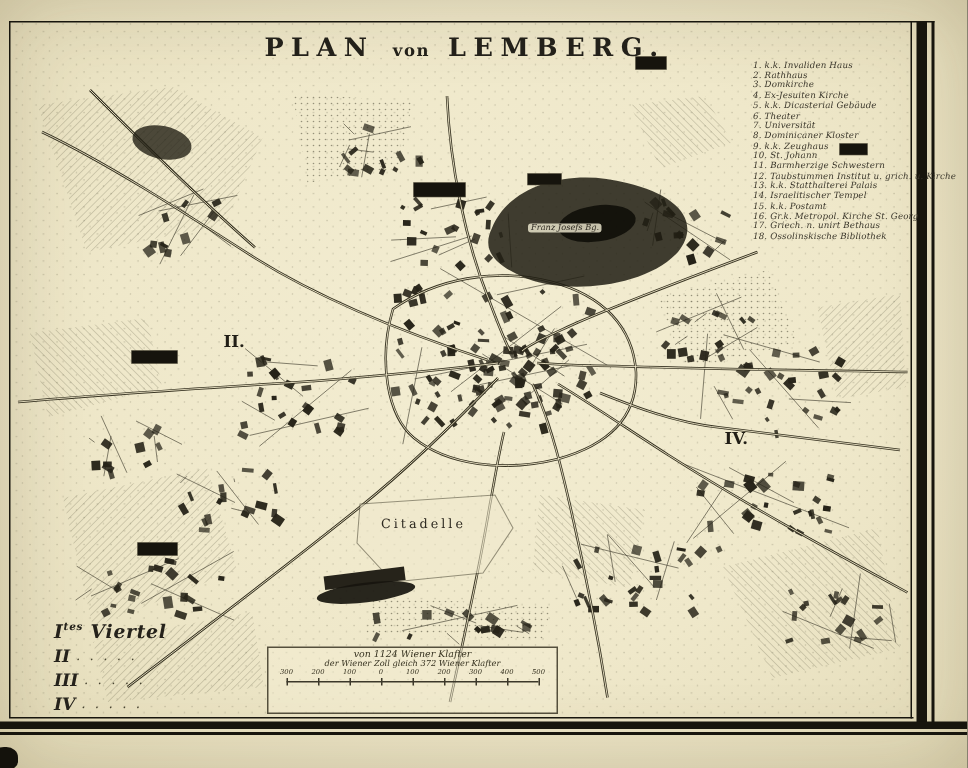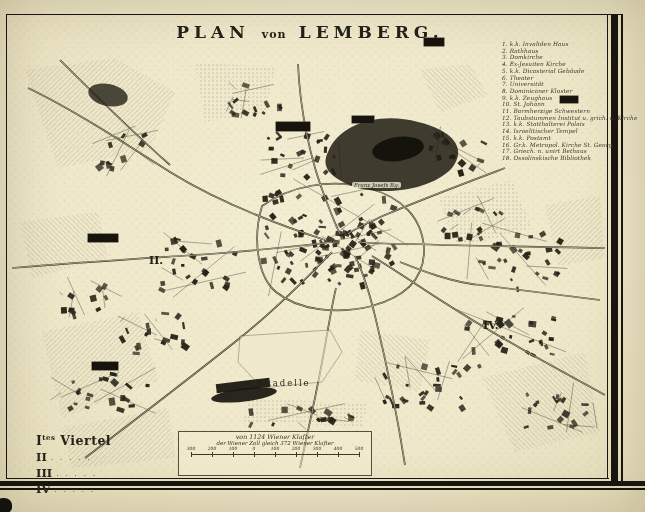--- a/index.html
+++ b/index.html
@@ -21,36 +21,36 @@
   .fr-bottom-outer{left:0;top:488px;width:645px;height:2px;}
   .smudge{position:absolute;left:-5px;top:498px;width:17px;height:15px;background:#14120c;border-radius:50% 50% 40% 60%;z-index:4;}
 
   .title{position:absolute;left:0;top:10px;width:620px;text-align:center;color:#23211a;z-index:3;white-space:nowrap;margin-top:12px;}
   .title .t-big{font-size:17px;font-weight:bold;letter-spacing:5px;}
   .title .t-small{font-size:11px;font-weight:bold;letter-spacing:1px;margin:0 7px;}
 
   .legend{position:absolute;left:502px;top:41px;width:106px;z-index:3;}
   .legend-item{font-style:italic;font-size:5.8px;line-height:6.7px;color:#3a362b;white-space:nowrap;letter-spacing:.1px;}
 
-  .quarters{position:absolute;left:36px;top:433px;z-index:3;color:#25221b;}
+  .quarters{position:absolute;left:36px;top:413px;z-index:3;color:#25221b;font-style:italic;}
   .q-first{font-size:12.5px;font-weight:bold;letter-spacing:.5px;}
   .q-first sup{font-size:7px;}
   .q-row{font-size:11.5px;font-weight:bold;margin-top:2px;}
   .q-row .leader{font-weight:normal;font-size:8px;letter-spacing:2px;vertical-align:1px;color:#46422f;}
 
   .scalebox{position:absolute;left:178px;top:431px;width:192px;height:43px;border:1px solid #544f3c;
     text-align:center;z-index:3;background:rgba(243,237,211,.45);}
   .sb-title{font-size:9.5px;font-weight:bold;letter-spacing:2.5px;margin-top:2px;}
   .sb-sub{font-size:6.3px;font-style:italic;margin-top:1px;color:#35311f;}
   .sb-note{font-size:5.5px;font-style:italic;color:#35311f;}
   .sb-bar{position:relative;margin:8px 12px 0;height:8px;border-top:1px solid #3c382a;}
   .sb-tick{position:absolute;top:-3px;width:1px;height:5px;background:#3c382a;}
   .sb-ticklabel{position:absolute;top:-9px;font-size:4.5px;font-style:italic;transform:translateX(-50%);color:#35311f;}
 
-  .maplabel{position:absolute;z-index:2;white-space:nowrap;margin-top:33px;}
+  .maplabel{position:absolute;z-index:2;white-space:nowrap;}
   .lbl-citadelle{left:254px;top:345px;font-size:8.5px;letter-spacing:2px;color:#2d2920;}
   .lbl-franz{left:352px;top:149px;font-size:5.5px;font-style:italic;color:#2d2920;background:rgba(243,237,211,.8);padding:0 2px;border-radius:2px;}
   .lbl-ii{left:149px;top:221px;font-size:11px;font-weight:bold;color:#211e16;}
   .lbl-iv{left:483px;top:286px;font-size:11px;font-weight:bold;color:#211e16;}
 
   .blackbox{position:absolute;background:#16140d;z-index:2;box-shadow:0 0 0 .5px #3c382a;}
 
   .publisher{position:absolute;left:0;top:491px;width:645px;text-align:center;z-index:4;
     font-style:italic;font-size:8.5px;color:#25221b;white-space:nowrap;}
   .publisher .name{font-weight:bold;font-size:9.5px;letter-spacing:1.5px;margin:0 3px;}

